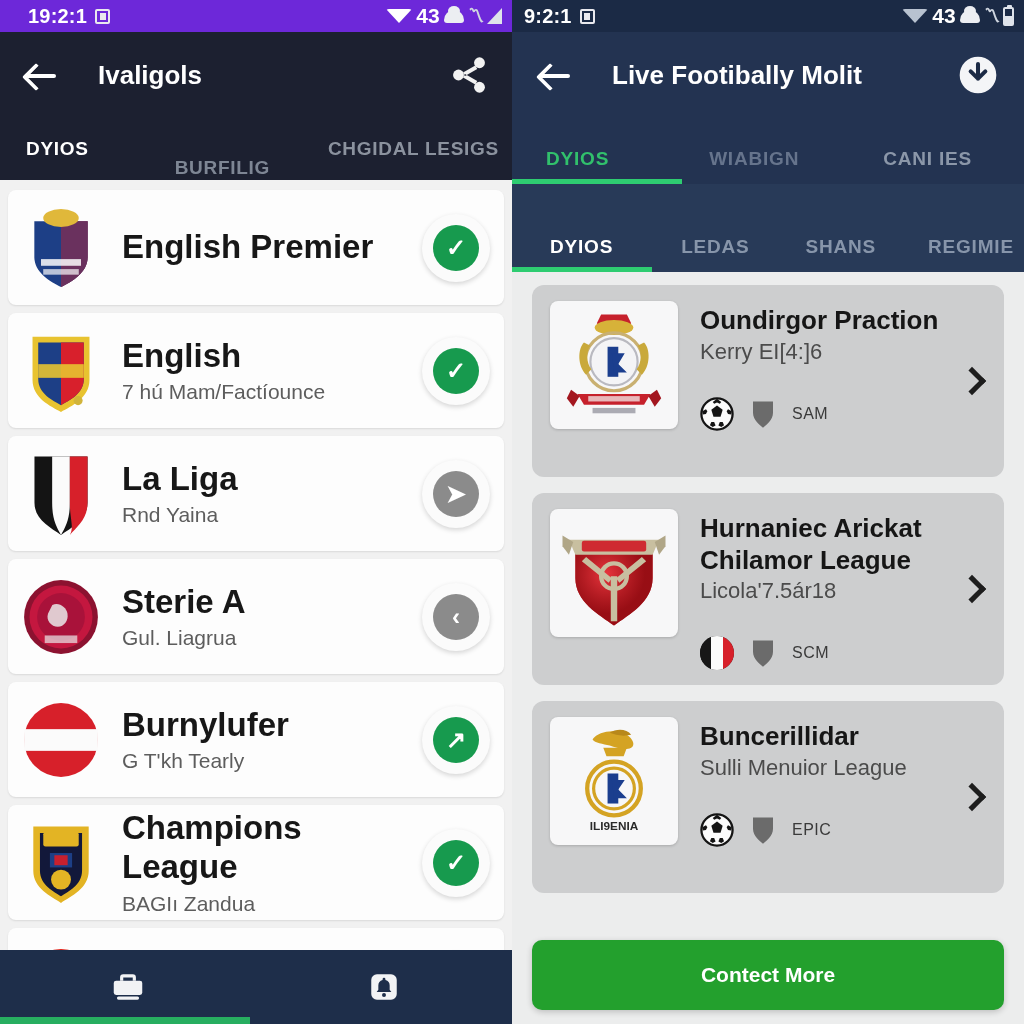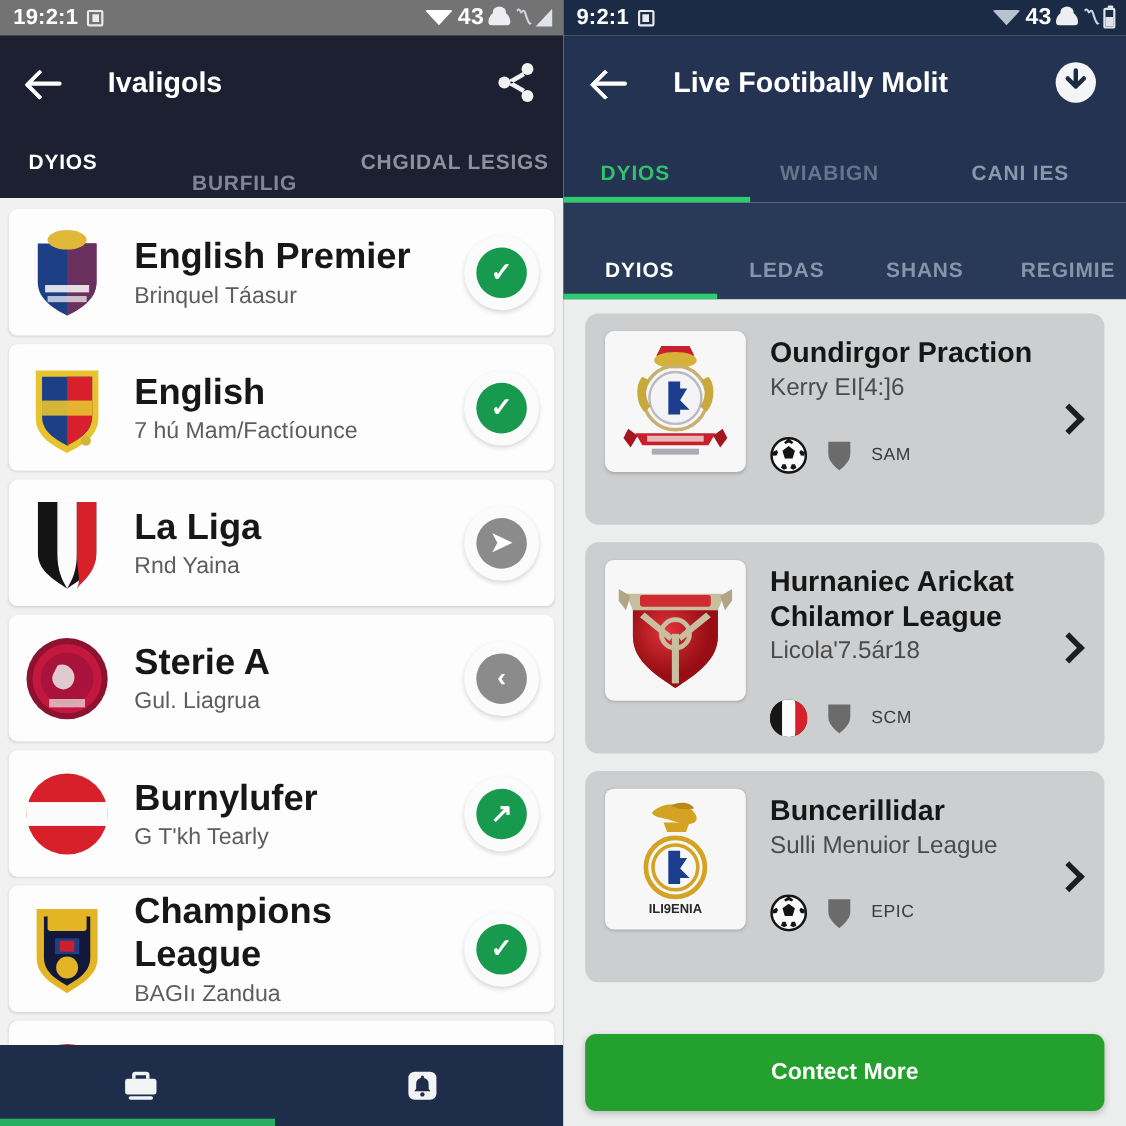--- a/index.html
+++ b/index.html
@@ -164,21 +164,21 @@
   .flagcircle{ width:34px;height:34px;border-radius:50%;overflow:hidden;display:flex;box-shadow:0 0 0 2px #1d1d1d inset;}
   .fc1{flex:1;background:#171717}.fc2{flex:1;background:#fbfbfb}.fc3{flex:1;background:#d7202a}
 </style>
 </head>
 <body>
 
 <div class="screens">
 
   <div class="phone-left">
 
-    <div style="background:#737373;">
+    <div style="background:#6d28d9;padding-left:16px;">
       <div class="statusbar">
         <div class="sb-left">
           <span>19:2:1</span>
           <span class="sb-box"></span>
         </div>
         <div class="sb-right">
           <span class="wifi-glyph"></span>
           <span class="sb-num">43</span>
           <span class="cloud-glyph"></span>
           <span class="vib-glyph">〽</span>
@@ -216,21 +216,20 @@
             <path d="M6 12h48v32c0 14-14 22-24 27C20 66 6 58 6 44z" fill="#1d3f86"></path>
             <path d="M30 12h24v32c0 14-14 22-24 27z" fill="#c8202e"></path>
             <path d="M30 12h24v32c0 14-14 22-24 27z" fill="#1d3f86" opacity=".55"></path>
             <ellipse cx="30" cy="9" rx="16" ry="8" fill="#e0b83a"></ellipse>
             <rect x="12" y="46" width="36" height="6" fill="#fbfbfb" opacity=".85"></rect>
             <rect x="14" y="55" width="32" height="5" fill="#fbfbfb" opacity=".7"></rect>
           </svg>
         </div>
         <div class="ltext">
           <div class="ltitle">English Premier</div>
-          <div class="lsub">Brinquel Táasur</div>
         </div>
         <div class="lbtn-wrap">
           <div class="lbtn green">✓</div>
         </div>
       </div>
 
       <div class="lcard">
         <div class="lcrest">
           <svg viewBox="0 0 60 72" width="70" height="82">
             <path d="M5 6h50v38c0 16-16 23-25 28C21 67 5 60 5 44z" fill="#e8c330"></path>

